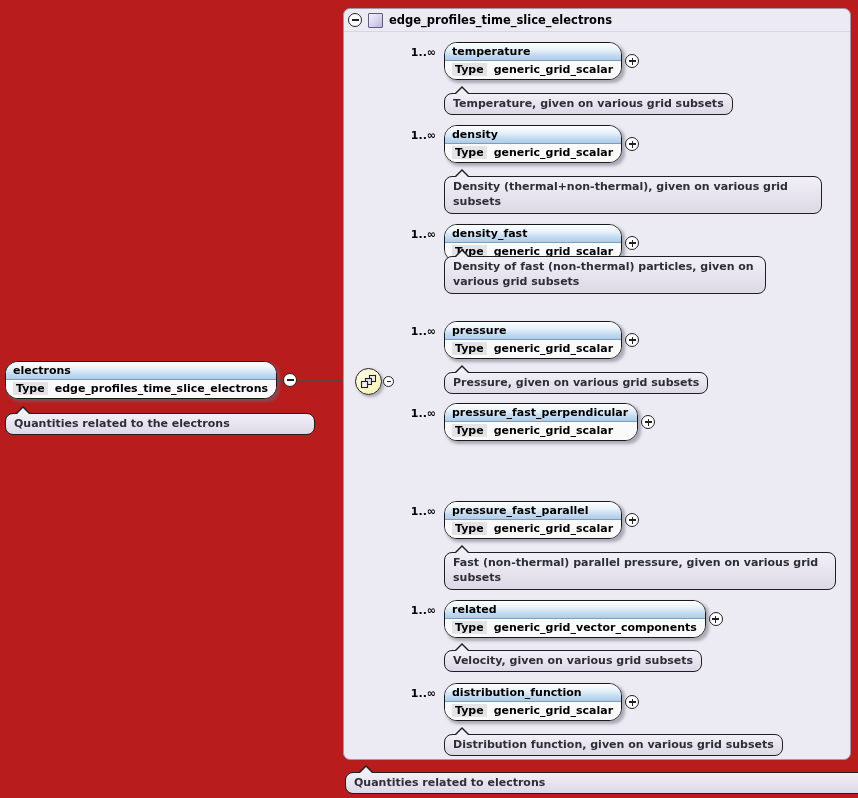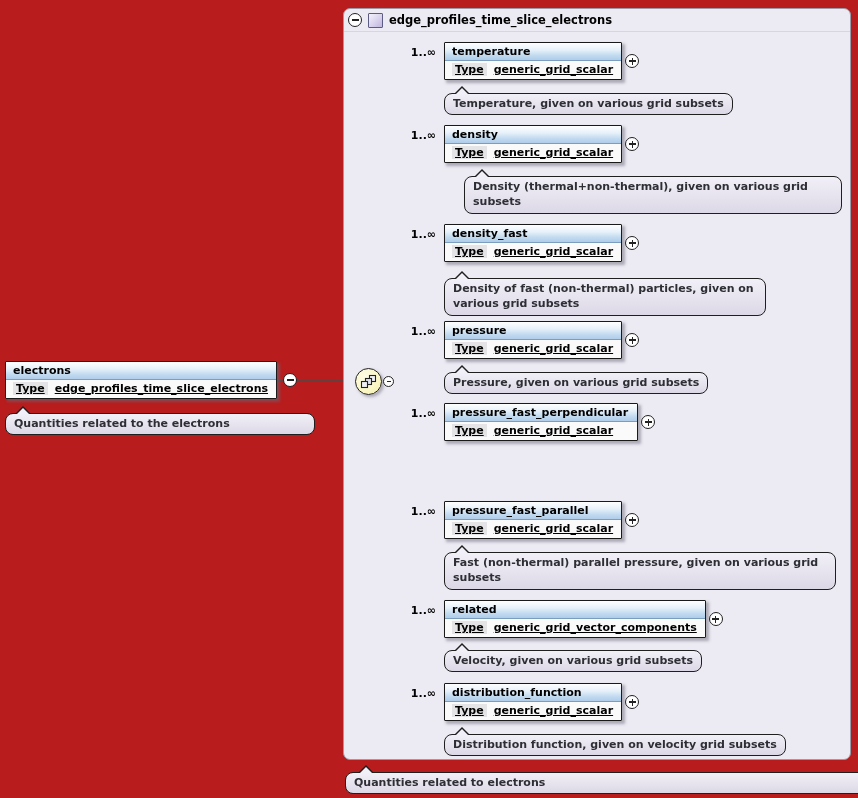--- a/index.html
+++ b/index.html
@@ -40,34 +40,33 @@
   }
   .h.plus::after{
     content:"";position:absolute;top:2.5px;bottom:2.5px;left:50%;
     width:1.2px;margin-left:-0.6px;background:#222;
   }
   .h.small{width:11px;height:11px;}
 
   
   .erow{position:absolute;display:flex;align-items:center;}
   .ebox{
-    display:inline-block;border:1.4px solid #1a1a1a;border-radius:1px;
+    display:inline-block;border:1.4px solid #1a1a1a;border-radius:13px;
     background:#fbfbfc;overflow:hidden;white-space:nowrap;
     box-shadow:2.5px 2.5px 3px rgba(105,105,122,.5);
   }
   .ebox .hdr{
     padding:2px 9px 2px 7px;font-size:11px;font-weight:bold;color:#000;
     background:linear-gradient(180deg,#feffff 0%,#e7f1fa 40%,#c3dbf0 72%,#aecde9 100%);
     border-bottom:1px solid #7d9dbf;
   }
   .ebox .typ{
     display:flex;align-items:baseline;gap:7px;
     padding:2px 8px 3px 7px;font-size:11px;font-weight:bold;color:#000;
     background:#fafafb;
-    text-decoration:underline;
   }
   .typ .tl{background:#e4e4e6;padding:0 3px;}
   .erow .h{margin-left:3px;}
   .erow .h.root-collapse{margin-left:6px;}
 
   
   .card{
     position:absolute;width:46px;text-align:right;
     font-size:11px;font-weight:bold;color:#000;
   }
@@ -165,34 +164,34 @@
   <div class="erow" style="left:444px;top:125px">
     <div class="ebox">
       <div class="hdr">density</div>
       <div class="typ">
         <span class="tl">Type</span>
         <span>generic_grid_scalar</span>
       </div>
     </div>
     <span class="h plus"></span>
   </div>
-  <div class="ann" style="left:464px;top:176px;width:378px">Density (thermal+non-thermal), given on various grid subsets</div>
+  <div class="ann" style="left:444px;top:176px;width:378px">Density (thermal+non-thermal), given on various grid subsets</div>
 
   <div class="card" style="left:390px;top:228px">1..∞</div>
   <div class="erow" style="left:444px;top:224px">
     <div class="ebox">
       <div class="hdr">density_fast</div>
       <div class="typ">
         <span class="tl">Type</span>
         <span>generic_grid_scalar</span>
       </div>
     </div>
     <span class="h plus"></span>
   </div>
-  <div class="ann" style="left:444px;top:278px;width:322px">Density of fast (non-thermal) particles, given on various grid subsets</div>
+  <div class="ann" style="left:444px;top:256px;width:322px">Density of fast (non-thermal) particles, given on various grid subsets</div>
 
   <div class="card" style="left:390px;top:325px">1..∞</div>
   <div class="erow" style="left:444px;top:321px">
     <div class="ebox">
       <div class="hdr">pressure</div>
       <div class="typ">
         <span class="tl">Type</span>
         <span>generic_grid_scalar</span>
       </div>
     </div>
@@ -242,17 +241,17 @@
   <div class="erow" style="left:444px;top:683px">
     <div class="ebox">
       <div class="hdr">distribution_function</div>
       <div class="typ">
         <span class="tl">Type</span>
         <span>generic_grid_scalar</span>
       </div>
     </div>
     <span class="h plus"></span>
   </div>
-  <div class="ann fit" style="left:444px;top:734px">Distribution function, given on velocity grid subsets</div>
+  <div class="ann fit" style="left:444px;top:734px">Distribution function, given on various grid subsets</div>
 
   <div class="ann" style="left:345px;top:772px;width:585px;--tail:12px">Quantities related to electrons</div>
 
 </div>
 
 </body></html>

